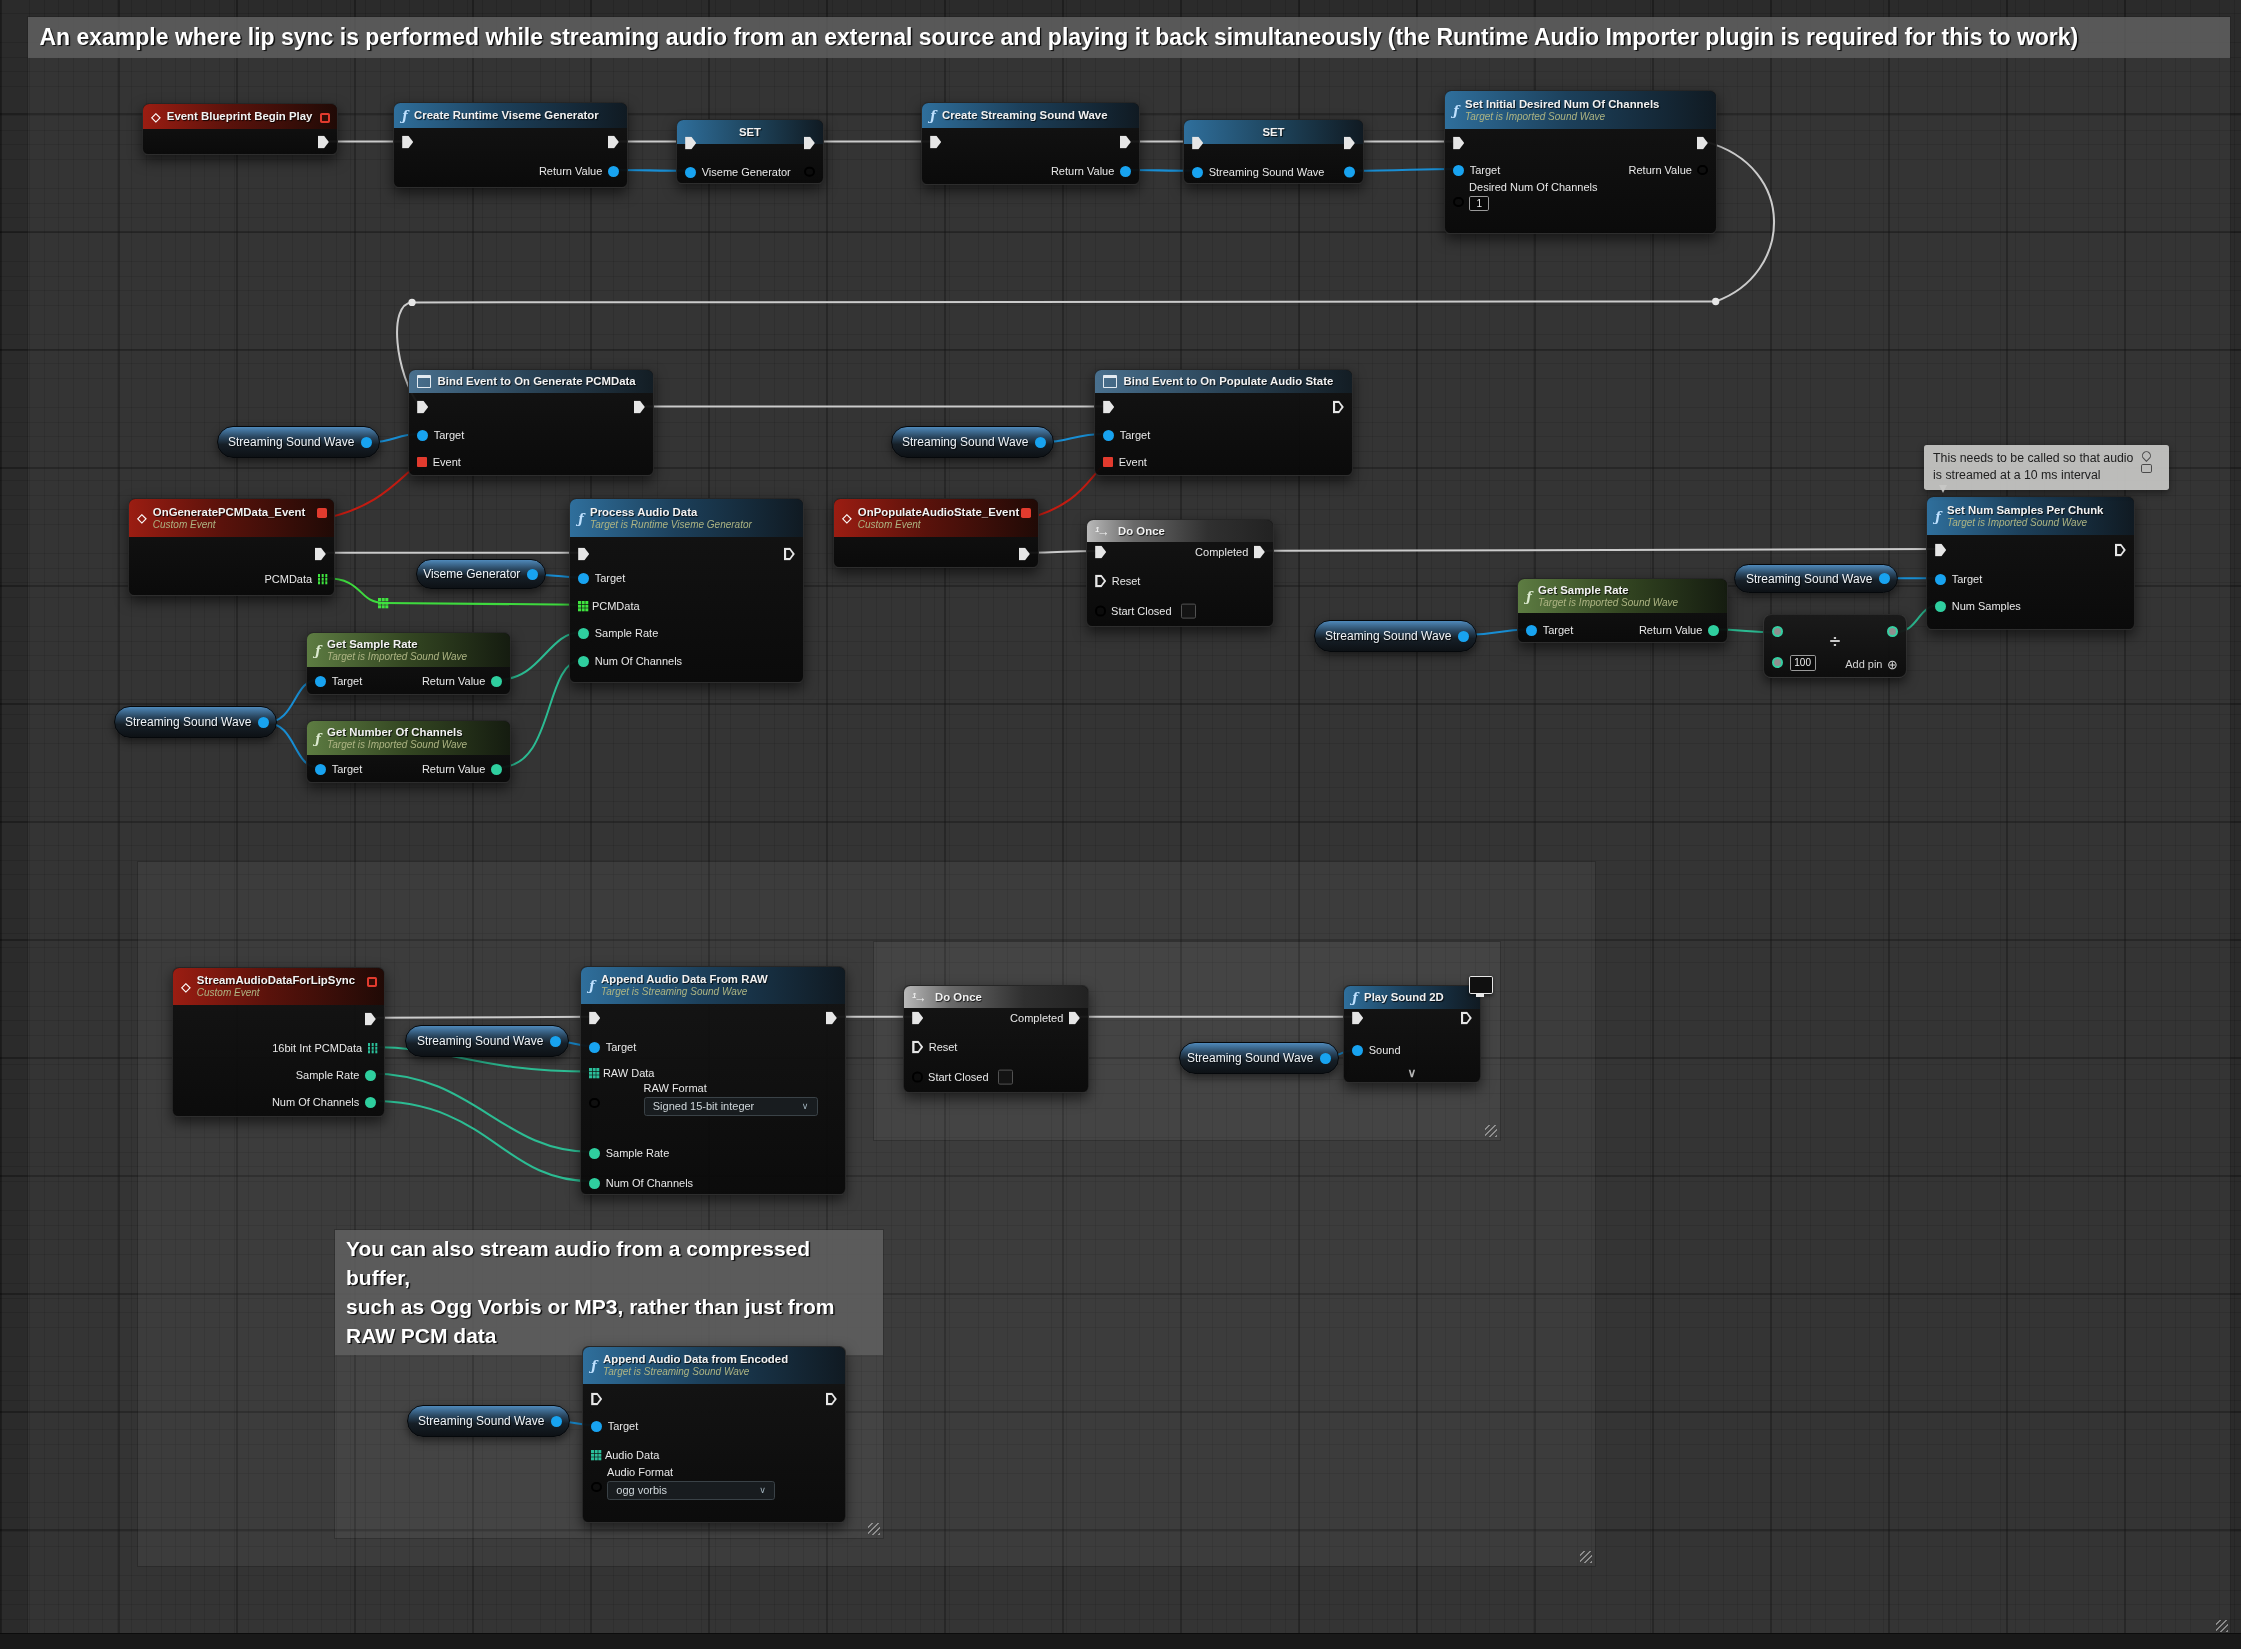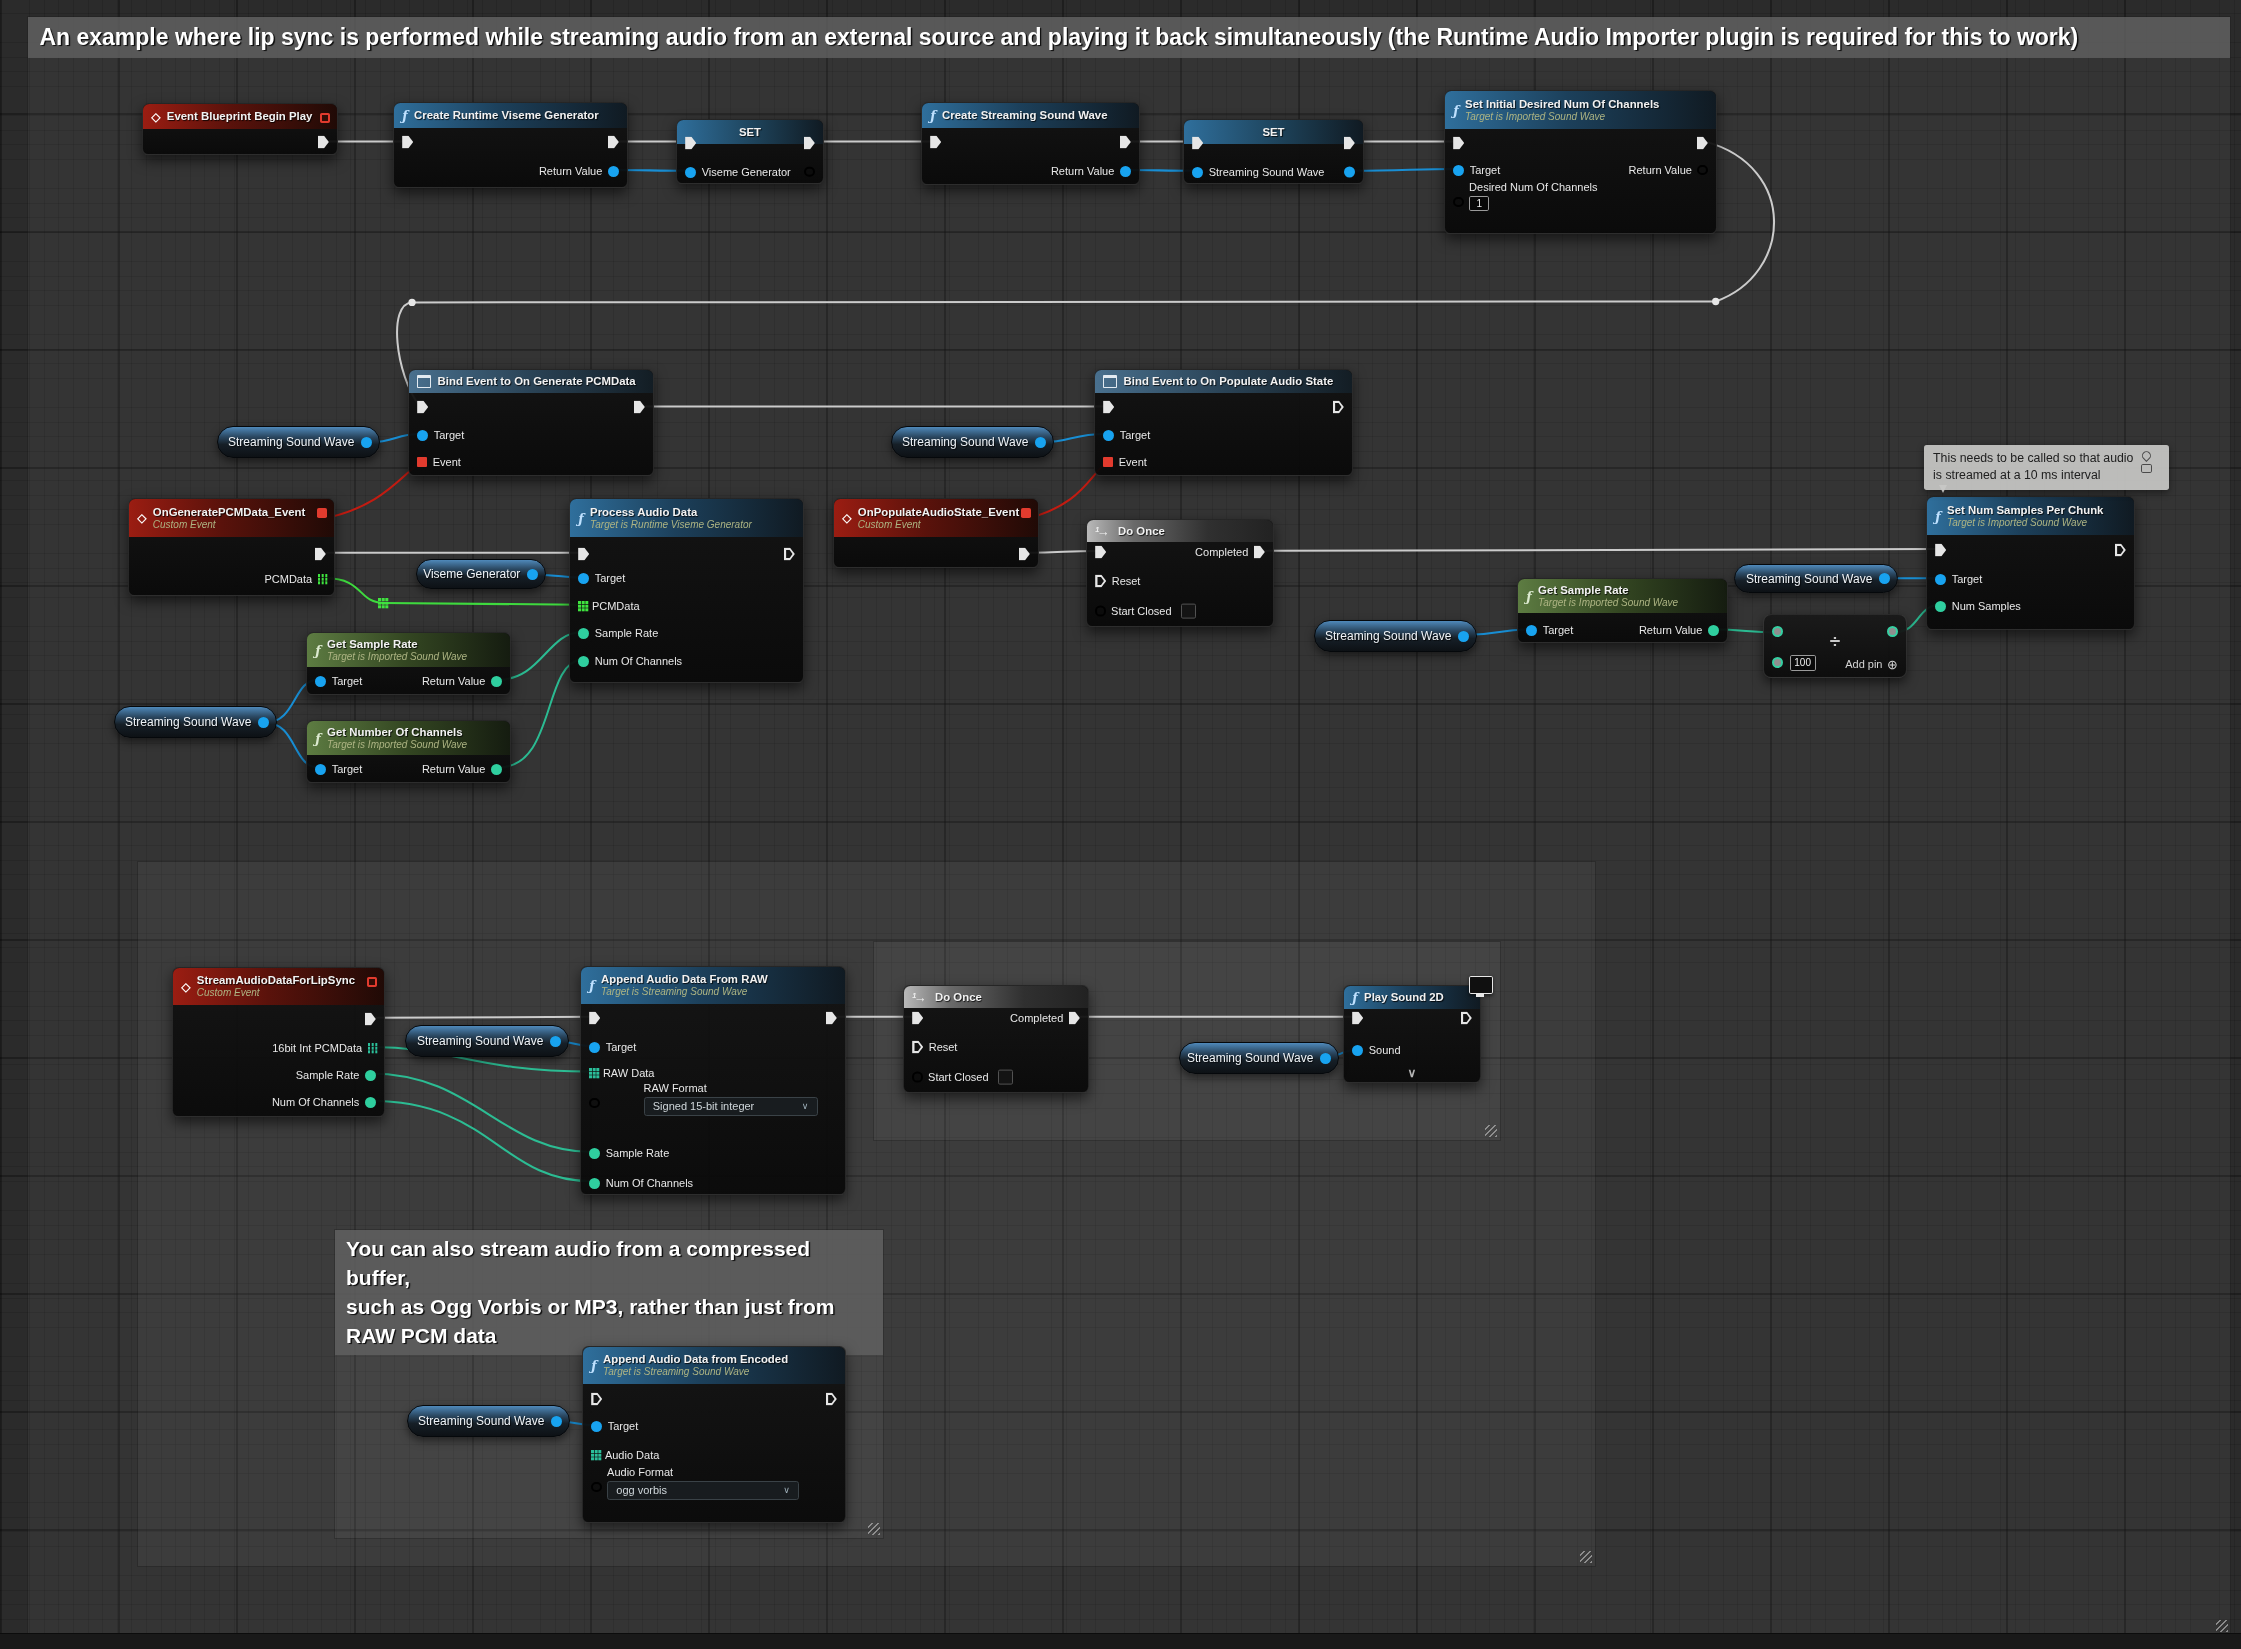--- a/index.html
+++ b/index.html
@@ -671,21 +671,21 @@
         <span class="plabel">Target</span>
       </div>
       <div class="prow in" style="top: 108px; left: 8.2px;">
         <div class="pin p-grid teal"></div>
         <span class="plabel">Audio Data</span>
       </div>
       <div class="prow2" style="left: 8.2px; top: 119px;">
         <div class="pin p-circ hollow enum"></div>
         <div class="col">
           <span class="plabel">Audio Format</span>
-          <div class="dropdown" style="width: 192px;">
+          <div class="dropdown" style="width: 168px;">
             <span>ogg vorbis</span>
             <span class="dd-arrow">∨</span>
           </div>
         </div>
       </div>
     </div>
     <div class="getter" style="left: 217px; top: 426px; width: 163px; height: 32px;">
       <span class="glabel">Streaming Sound Wave</span>
       <div class="pin p-circ obj"></div>
     </div>

